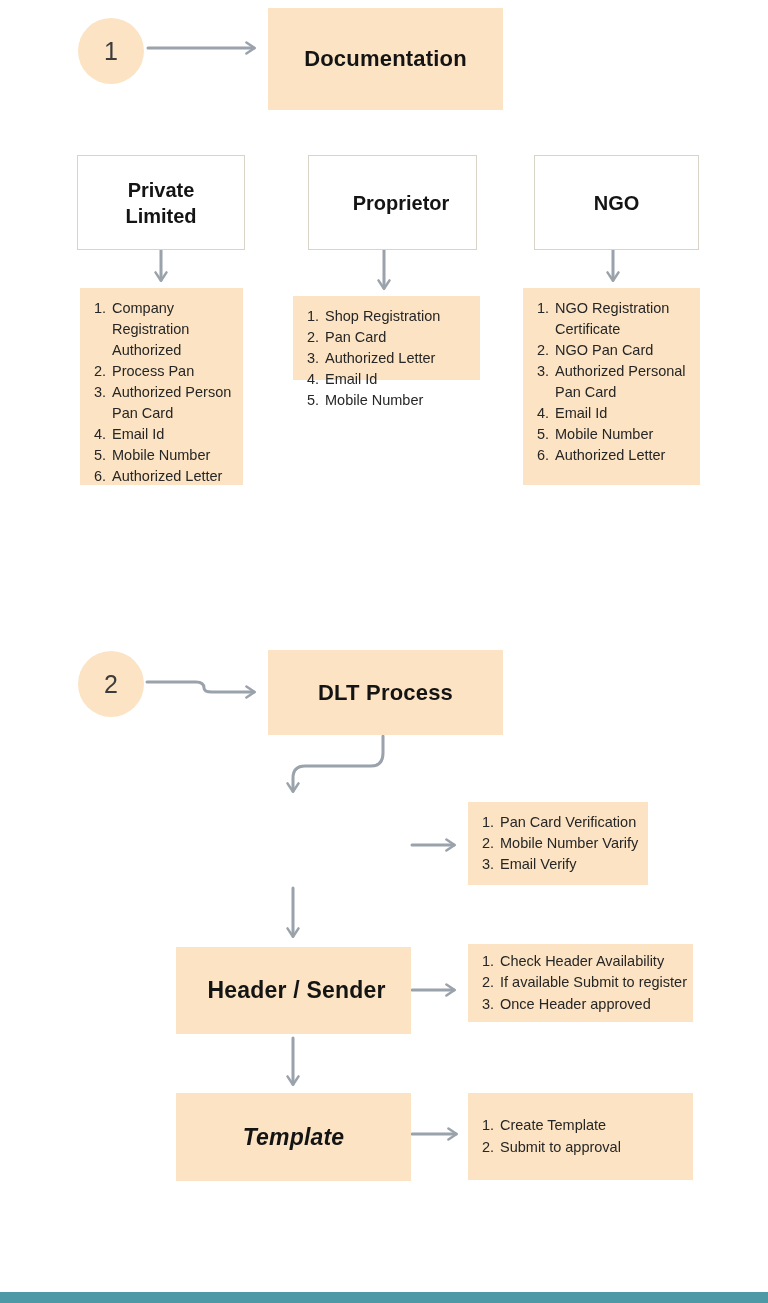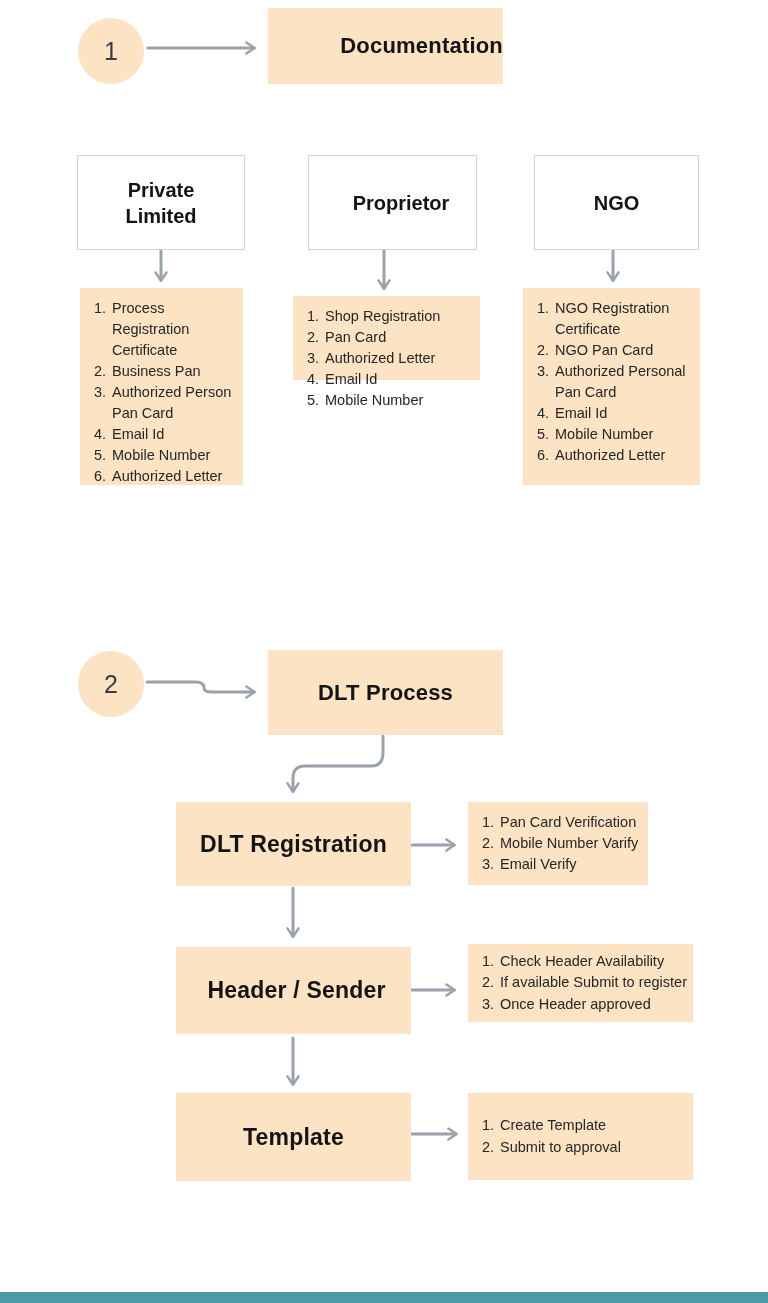--- a/index.html
+++ b/index.html
@@ -113,38 +113,38 @@
       <path d="M412 845 H454" marker-end="url(#ah)"></path>
       <path d="M412 990 H454" marker-end="url(#ah)"></path>
       <path d="M412 1134 H456" marker-end="url(#ah)"></path>
     </g>
   </svg>
 
   <div class="abs num-circle" style="left:78px; top:18px; width:66px; height:66px;">
     <span>1</span>
   </div>
 
-  <div class="abs flow-box big" style="left:268px; top:8px; width:235px; height:76px;justify-content:flex-end;">
+  <div class="abs flow-box big" style="left:268px; top:8px; width:235px; height:102px;">
     <span>Documentation</span>
   </div>
 
   <div class="abs cat-box" style="left:77px; top:155px; width:168px; height:95px;justify-content:center;">
     <span>Private Limited</span>
   </div>
   <div class="abs cat-box" style="left:308px; top:155px; width:169px; height:95px;padding-left:47px;">
     <span>Proprietor</span>
   </div>
   <div class="abs cat-box" style="left:534px; top:155px; width:165px; height:95px;">
     <span>NGO</span>
   </div>
 
   <div class="abs list-box pad-top" style="left:80px; top:288px; width:163px; height:197px;">
     <ol>
-        <li>Process Registration Certificate</li>
-        <li>Business Pan</li>
+        <li>Company Registration Authorized</li>
+        <li>Process Pan</li>
         <li>Authorized Person Pan Card</li>
         <li>Email Id</li>
         <li>Mobile Number</li>
         <li>Authorized Letter</li>
       </ol>
   </div>
   <div class="abs list-box pad-top" style="left:293px; top:296px; width:187px; height:84px;">
     <ol>
         <li>Shop Registration</li>
         <li>Pan Card</li>
@@ -165,43 +165,40 @@
   </div>
 
   <div class="abs num-circle" style="left:78px; top:651px; width:66px; height:66px;">
     <span>2</span>
   </div>
 
   <div class="abs flow-box big" style="left:268px; top:650px; width:235px; height:85px;">
     <span>DLT Process</span>
   </div>
 
-  <div class="abs flow-box step" style="left:176px; top:802px; width:235px; height:84px;">
-    <span>DLT Registration</span>
-  </div>
   <div class="abs list-box center-v" style="left:468px; top:802px; width:180px; height:83px;">
     <ol>
         <li>Pan Card Verification</li>
         <li>Mobile Number Varify</li>
         <li>Email Verify</li>
       </ol>
   </div>
 
   <div class="abs flow-box step" style="left:176px; top:947px; width:235px; height:87px;padding-left:6px;">
     <span>Header / Sender</span>
   </div>
   <div class="abs list-box center-v" style="left:468px; top:944px; width:225px; height:78px;">
     <ol>
         <li>Check Header Availability</li>
         <li>If available Submit to register</li>
         <li>Once Header approved</li>
       </ol>
   </div>
 
-  <div class="abs flow-box step" style="left:176px; top:1093px; width:235px; height:88px;">
+  <div class="abs flow-box step" style="left:176px; top:1093px; width:235px; height:88px;font-style:italic;">
     <span>Template</span>
   </div>
   <div class="abs list-box center-v" style="left:468px; top:1093px; width:225px; height:87px;">
     <ol>
         <li>Create Template</li>
         <li>Submit to approval</li>
       </ol>
   </div>
 
   <div class="footer-bar"></div>

